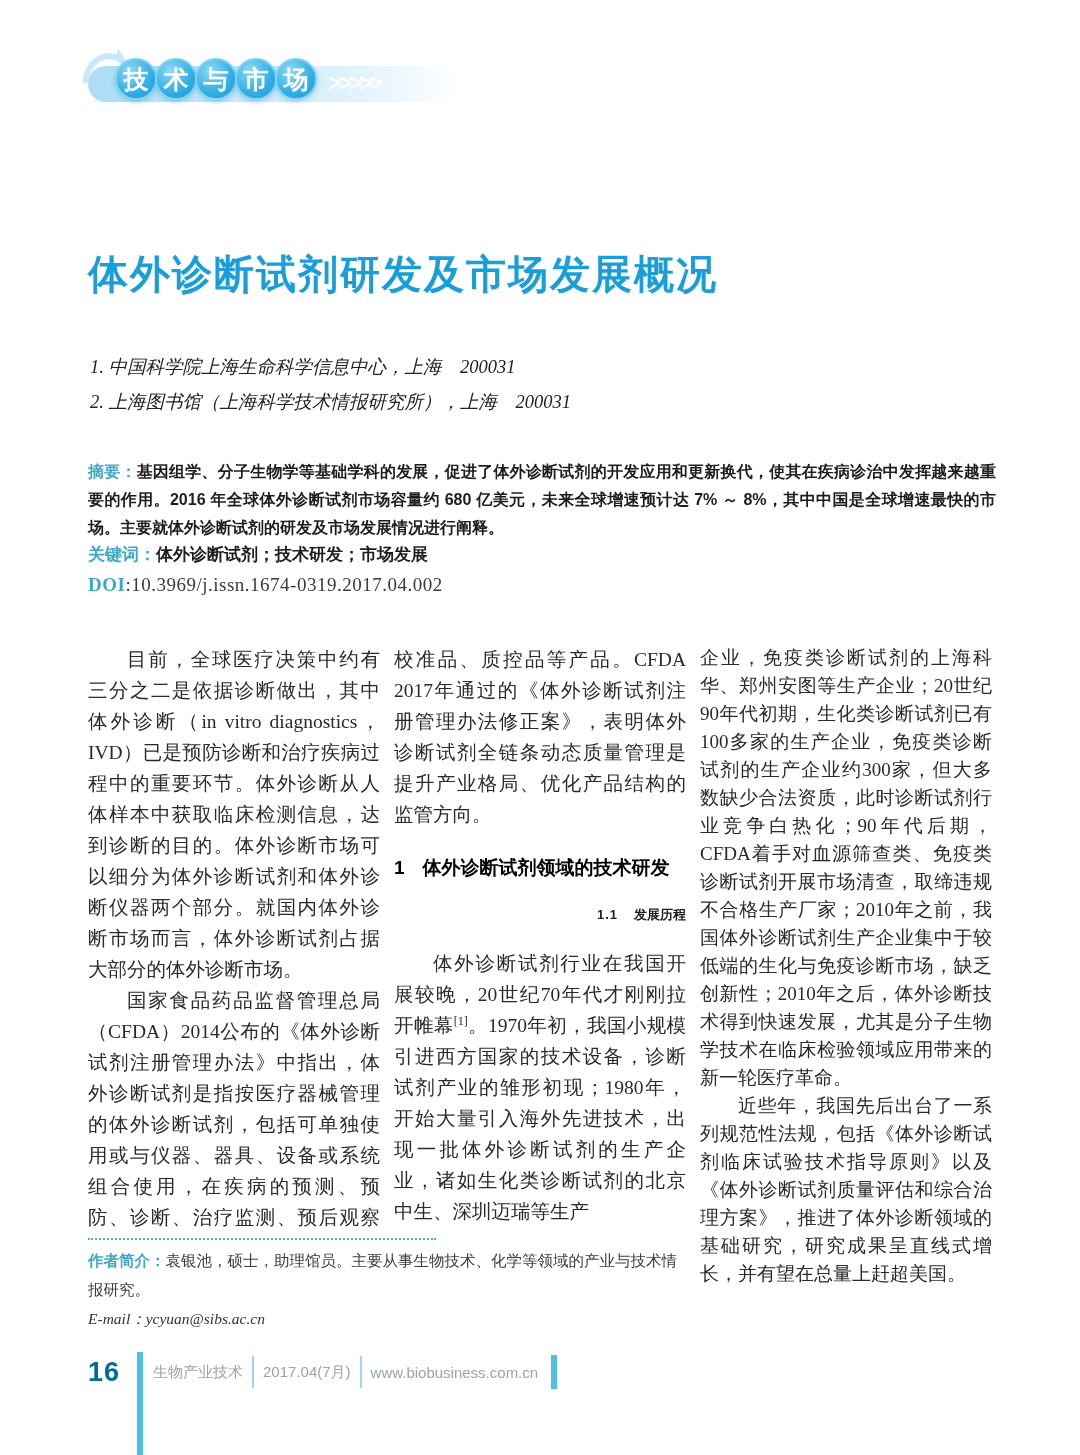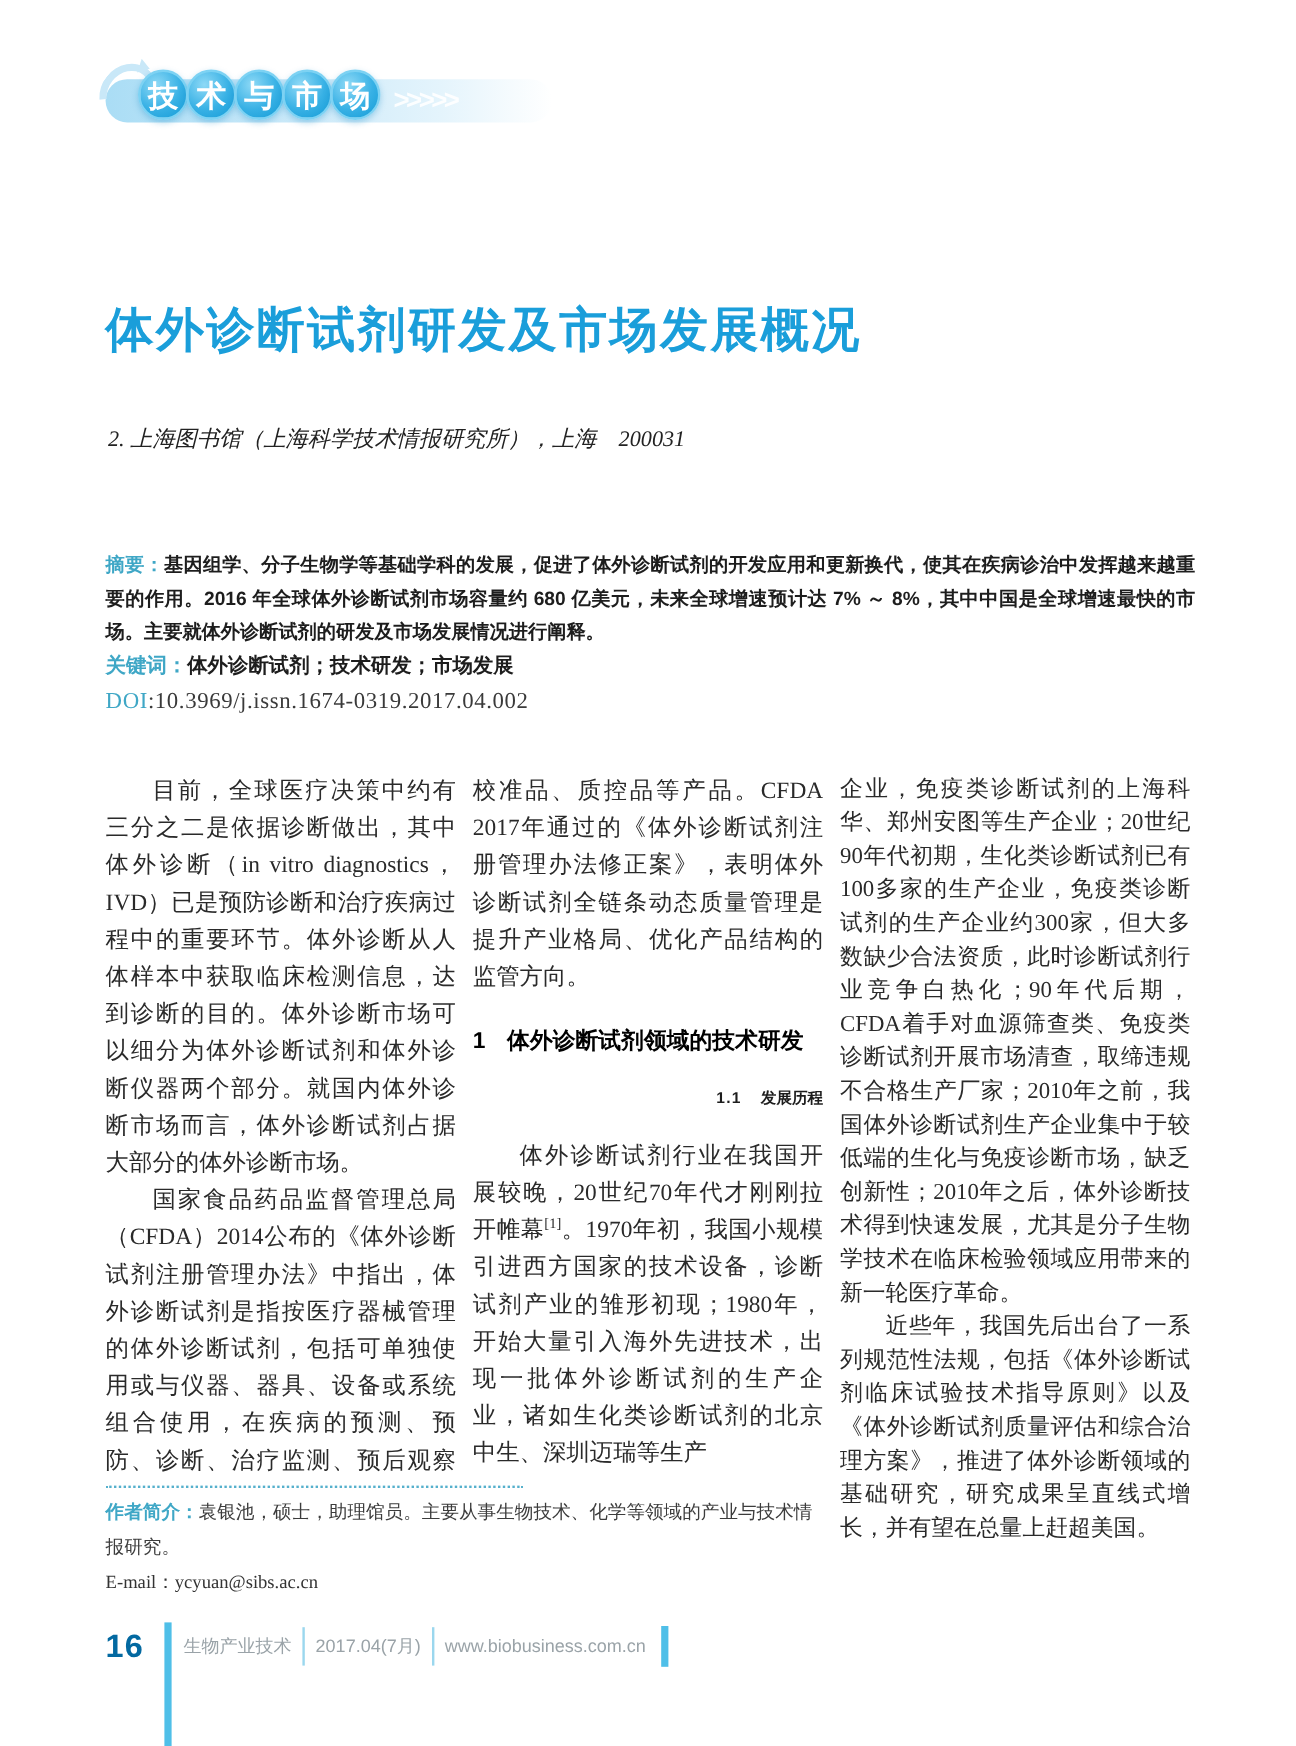--- a/index.html
+++ b/index.html
@@ -55,21 +55,21 @@
     position:absolute;left:88px;top:458px;width:908px;
     font-family:"Liberation Sans",sans-serif;font-weight:bold;font-size:16px;line-height:28px;
     color:#1d1d1d;text-align:justify;
   }
   .label-teal{color:#3fa7c6;}
   .keywords{
     position:absolute;left:88px;top:543px;width:908px;
     font-family:"Liberation Sans",sans-serif;font-weight:bold;font-size:17px;color:#1d1d1d;
   }
   .doi{position:absolute;left:88px;top:574px;font-size:19px;color:#3a3a3a;letter-spacing:.5px;}
-  .doi .label-teal{font-weight:normal;}
+  .doi .label-teal{font-weight:bold;}
 
   
   .columns{
     position:absolute;left:88px;top:644px;width:906px;display:flex;gap:14px;
   }
   .col{width:292px;font-size:19.5px;line-height:31px;text-align:justify;color:#2a2a2a;}
   .col3{line-height:28px;font-size:19px;}
   .col p{margin:0;}
   .indent{text-indent:2em;}
   .ref-sup{font-size:.62em;vertical-align:super;line-height:0;}
@@ -84,21 +84,21 @@
   }
   .sec-h2 .sec-num{margin-right:16px;letter-spacing:1px;}
 
   
   .footnote{
     position:absolute;left:88px;top:1232px;width:604px;background:#ffffff;min-height:95px;
     font-family:"Liberation Sans",sans-serif;font-size:15.5px;line-height:29px;color:#3c3c3c;
   }
   .footnote-rule{width:348px;border-top:2px dotted #55b0cc;margin:6px 0 6px 0;}
   .footnote .label-teal{font-weight:bold;}
-  .footnote-email{font-family:"Liberation Serif","DejaVu Serif",serif;color:#333;}
+  .footnote-email{font-family:"Liberation Serif","DejaVu Serif",serif;color:#333;font-style:italic;}
 
   
   .footer-bar-long{position:absolute;left:137px;top:1352px;width:6px;height:103px;background:#4fbfe8;}
   .footer{
     position:absolute;left:88px;top:1352px;height:40px;display:flex;align-items:center;
     font-family:"Liberation Sans",sans-serif;font-size:15px;color:#9aa3a8;
   }
   .footer-page{width:35px;font-size:27px;font-weight:bold;color:#0369a1;letter-spacing:1px;}
   .footer-journal{margin-left:30px;}
   .footer-sep{width:0;border-left:2px solid #9bd7ee;height:32px;margin:0 9px;}
@@ -117,20 +117,21 @@
     <span class="badge-char">术</span>
     <span class="badge-char">与</span>
     <span class="badge-char">市</span>
     <span class="badge-char">场</span>
     <span class="badge-chevrons">&gt;&gt;&gt;&gt;&gt;</span>
   </div>
 
   <h1 class="title">体外诊断试剂研发及市场发展概况</h1>
 
   <div class="affiliations">
+    <div>1. 中国科学院上海生命科学信息中心，上海　200031</div>
     <div>2. 上海图书馆（上海科学技术情报研究所），上海　200031</div>
   </div>
 
   <div class="abstract"><span class="label-teal">摘要：</span><span>基因组学、分子生物学等基础学科的发展，促进了体外诊断试剂的开发应用和更新换代，使其在疾病诊治中发挥越来越重要的作用。2016 年全球体外诊断试剂市场容量约 680 亿美元，未来全球增速预计达 7% ～ 8%，其中中国是全球增速最快的市场。主要就体外诊断试剂的研发及市场发展情况进行阐释。</span></div>
 
   <div class="keywords"><span class="label-teal">关键词：</span><span>体外诊断试剂；技术研发；市场发展</span></div>
 
   <div class="doi"><span class="label-teal">DOI</span><span>:10.3969/j.issn.1674-0319.2017.04.002</span></div>
 
   <div class="columns">

